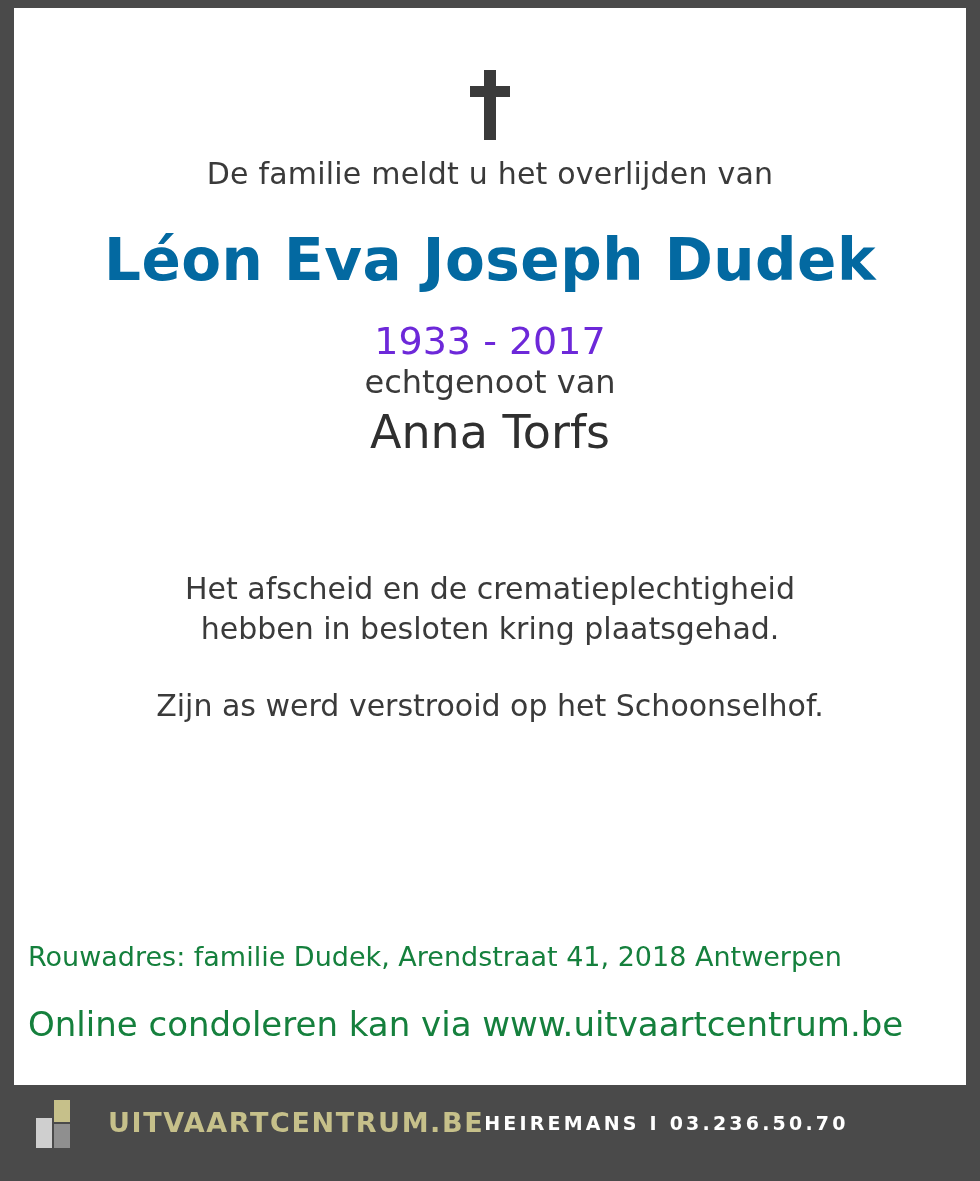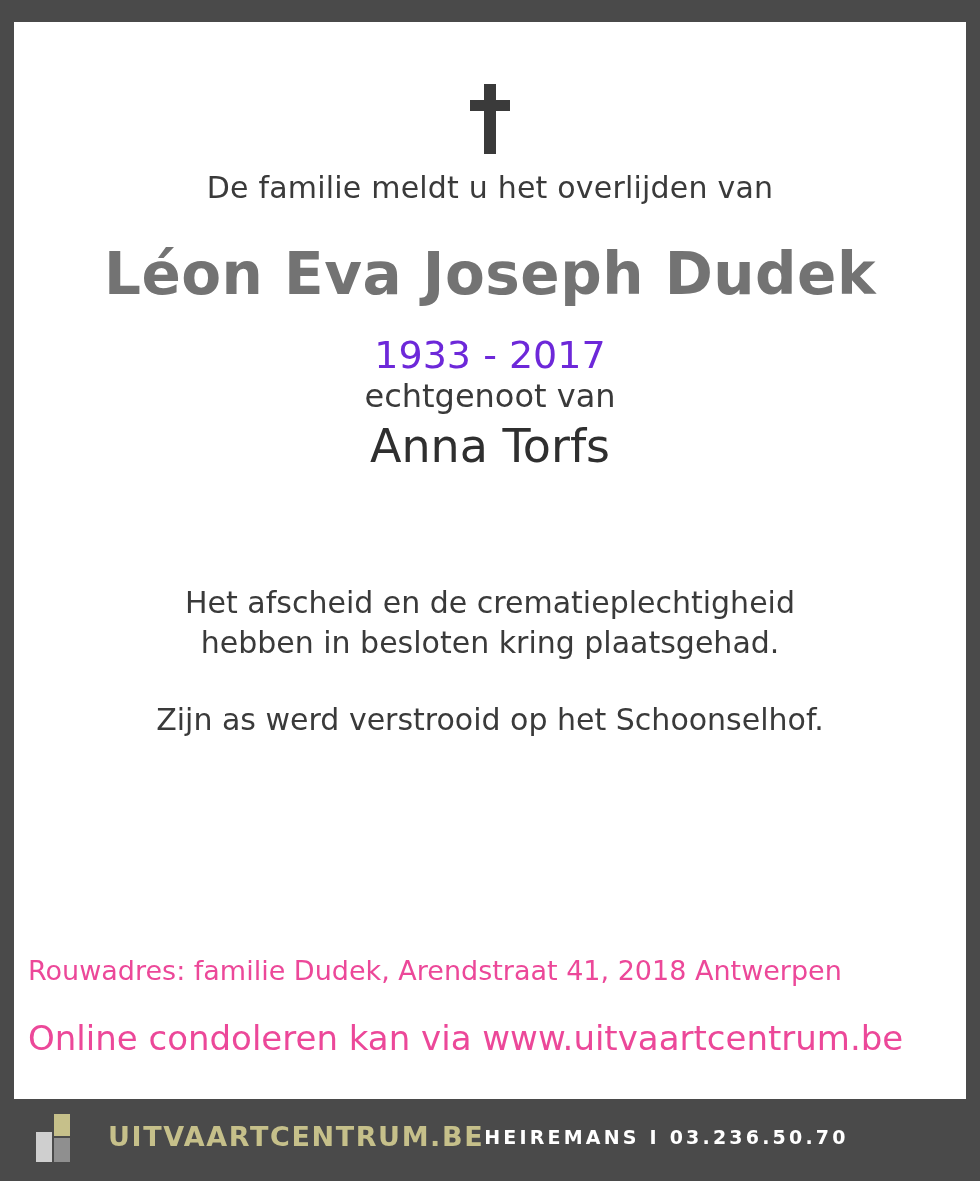--- a/index.html
+++ b/index.html
@@ -9,21 +9,21 @@
   body {
     width: 980px;
     height: 1181px;
     background: #4a4a4a;
     font-family: "DejaVu Sans", sans-serif;
     overflow: hidden;
   }
   .card {
     position: absolute;
     left: 14px;
-    top: 22px;
+    top: 8px;
     width: 952px;
     height: 1153px;
     background: #ffffff;
     box-sizing: border-box;
     overflow: hidden;
   }
   .content {
     position: absolute;
     left: 0;
     top: 0;
@@ -46,21 +46,21 @@
     margin-top: 16px;
     font-size: 30px;
     font-weight: 400;
     color: #3a3a3a;
     letter-spacing: 0.2px;
   }
   .name {
     margin-top: 38px;
     font-size: 58px;
     font-weight: 700;
-    color: #737373;
+    color: #0369a1;
     letter-spacing: 0.5px;
     line-height: 1.1;
   }
   .years {
     margin-top: 26px;
     font-size: 38px;
     font-weight: 400;
     color: #6d28d9;
   }
   .spouse-label {
@@ -85,21 +85,21 @@
     font-size: 30px;
     line-height: 1.35;
     color: #3a3a3a;
   }
   .address-block {
     position: absolute;
     left: 14px;
     bottom: 115px;
     width: 924px;
     text-align: left;
-    color: #ec4899;
+    color: #15803d;
   }
   .address {
     font-size: 27px;
     line-height: 1.3;
   }
   .condolence {
     margin-top: 28px;
     font-size: 34px;
     line-height: 1.3;
   }

